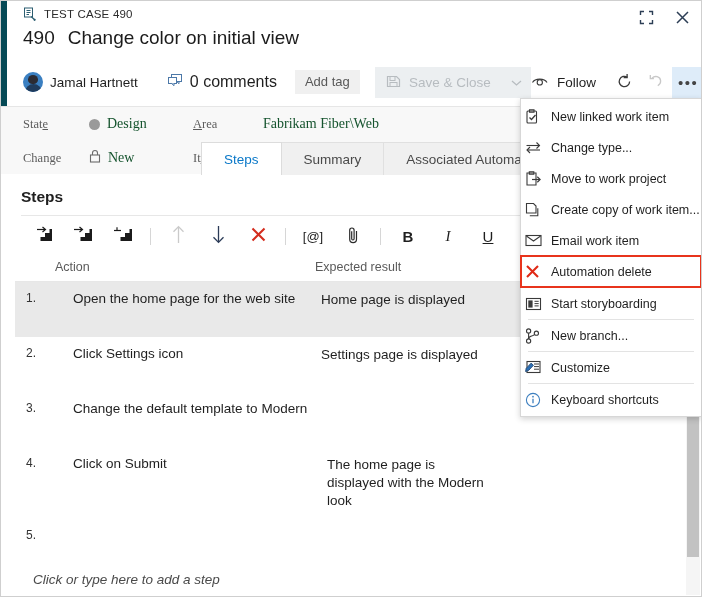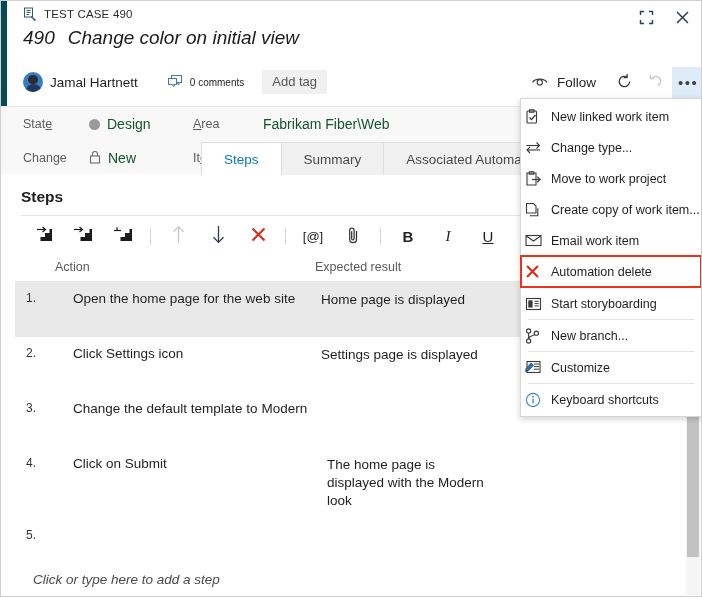--- a/index.html
+++ b/index.html
@@ -62,21 +62,21 @@
     display: flex; align-items: center; gap: 7px;
     font-size: 11.5px;
     letter-spacing: .2px;
     color: #2b2b2b;
   }
   .crumb .ico { width: 14px; height: 14px; display:block; }
 
   .title-row {
     position: absolute;
     left: 22px; top: 26px;
-    display: flex; align-items: baseline; gap: 13px; font-style: italic;
+    display: flex; align-items: baseline; gap: 13px;
   }
   .title-id { font-size: 19px; color: #1b1b1b; }
   .title-txt { font-size: 19px; color: #1b1b1b; }
 
   .meta-row {
     position: absolute;
     left: 22px; top: 66px;
     display: flex; align-items: center;
     height: 30px;
   }
@@ -98,21 +98,21 @@
     content: "";
     position: absolute; left: 1.5px; top: 12px;
     width: 17px; height: 12px; border-radius: 9px 9px 0 0;
     background: #1f3b5c;
   }
   .author { font-size: 13.5px; color: #1f1f1f; white-space: nowrap; }
 
   .comments {
     display: flex; align-items: center; gap: 7px;
     margin-left: 29px;
-    font-size: 10px;
+    font-size: 16px;
     color: #1f1f1f;
     cursor: pointer;
   }
   .addtag {
     margin-left: 18px;
     background: #f0f0f0;
     color: #585858;
     font-size: 13px;
     padding: 4px 10px 5px;
     cursor: pointer;
@@ -170,20 +170,21 @@
     position: relative;
     height: 68px;
     background: #f8f8f8;
     border-top: 1px solid #e6e6e6;
     box-sizing: border-box;
   }
   .fieldcol { position: absolute; top: 0; }
   .fieldrow {
     display: flex; align-items: center;
     height: 34px;
+    font-family: Liberation Serif, serif;
   }
   .flabel {
     font-size: 12.5px;
     color: #5c5c5c;
     white-space: nowrap;
   }
   .flabel u { text-decoration: underline; }
   .fvalue {
     font-size: 14px;
     color: #14532d;
@@ -410,20 +411,39 @@
             <rect x="1.5" y="4.5" width="8" height="6" fill="#fff" stroke="#4c78a8" stroke-width="1"></rect>
             <path d="M7 10.5v2.2l-2.4-2.2" fill="#fff" stroke="#4c78a8" stroke-width="1"></path>
           </svg>
         </span>
         <span>0 comments</span>
       </div>
 
       <div class="addtag">Add tag</div>
     </div>
 
+    <div class="savegroup">
+      <div class="savebtn">
+        <span>
+          <svg width="15" height="15" viewBox="0 0 15 15">
+            <path d="M1.5 2.5h9l3 3v7h-12z" fill="none" stroke="#b7bcc0" stroke-width="1.2"></path>
+            <rect x="4" y="2.5" width="5" height="4" fill="none" stroke="#b7bcc0" stroke-width="1"></rect>
+            <rect x="4" y="8.5" width="7" height="4" fill="none" stroke="#b7bcc0" stroke-width="1"></rect>
+          </svg>
+        </span>
+        <span>Save &amp; Close</span>
+      </div>
+      <div class="savecaret">
+        <span>
+          <svg width="11" height="8" viewBox="0 0 11 8">
+            <path d="M1 2l4.5 4L10 2" fill="none" stroke="#b7bcc0" stroke-width="1.3"></path>
+          </svg>
+        </span>
+      </div>
+    </div>
 
     <div class="rightcmds">
       <div class="follow">
         <span>
           <svg width="18" height="12" viewBox="0 0 18 12">
             <path d="M1.5 7.5C4 3 13.5 3 16 7.5" fill="none" stroke="#3a3a3a" stroke-width="1.1"></path>
             <circle cx="8.8" cy="7.4" r="2.6" fill="none" stroke="#3a3a3a" stroke-width="1.1"></circle>
           </svg>
         </span>
         <span>Follow</span>

